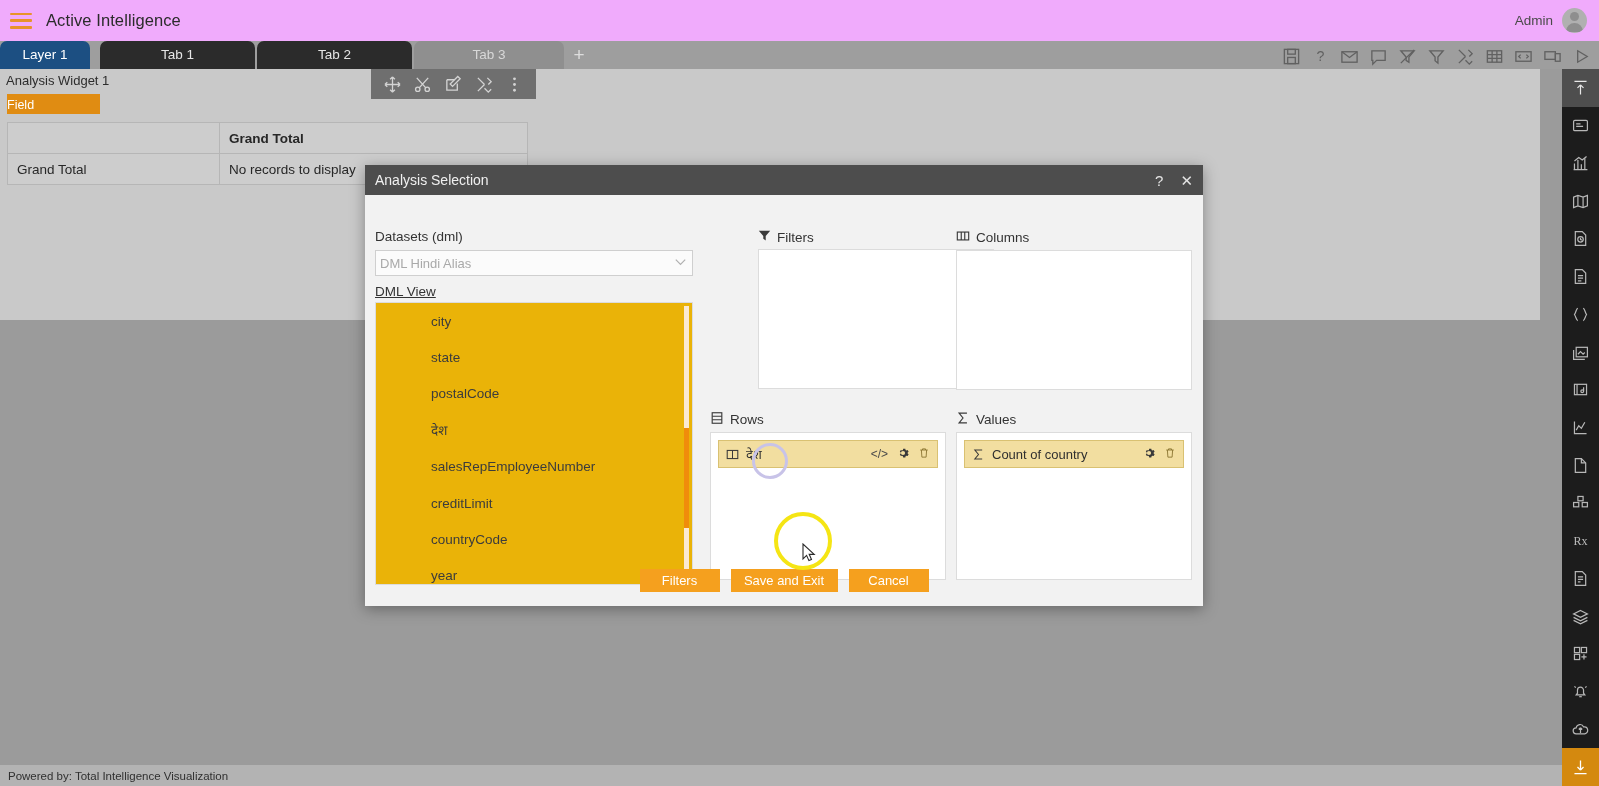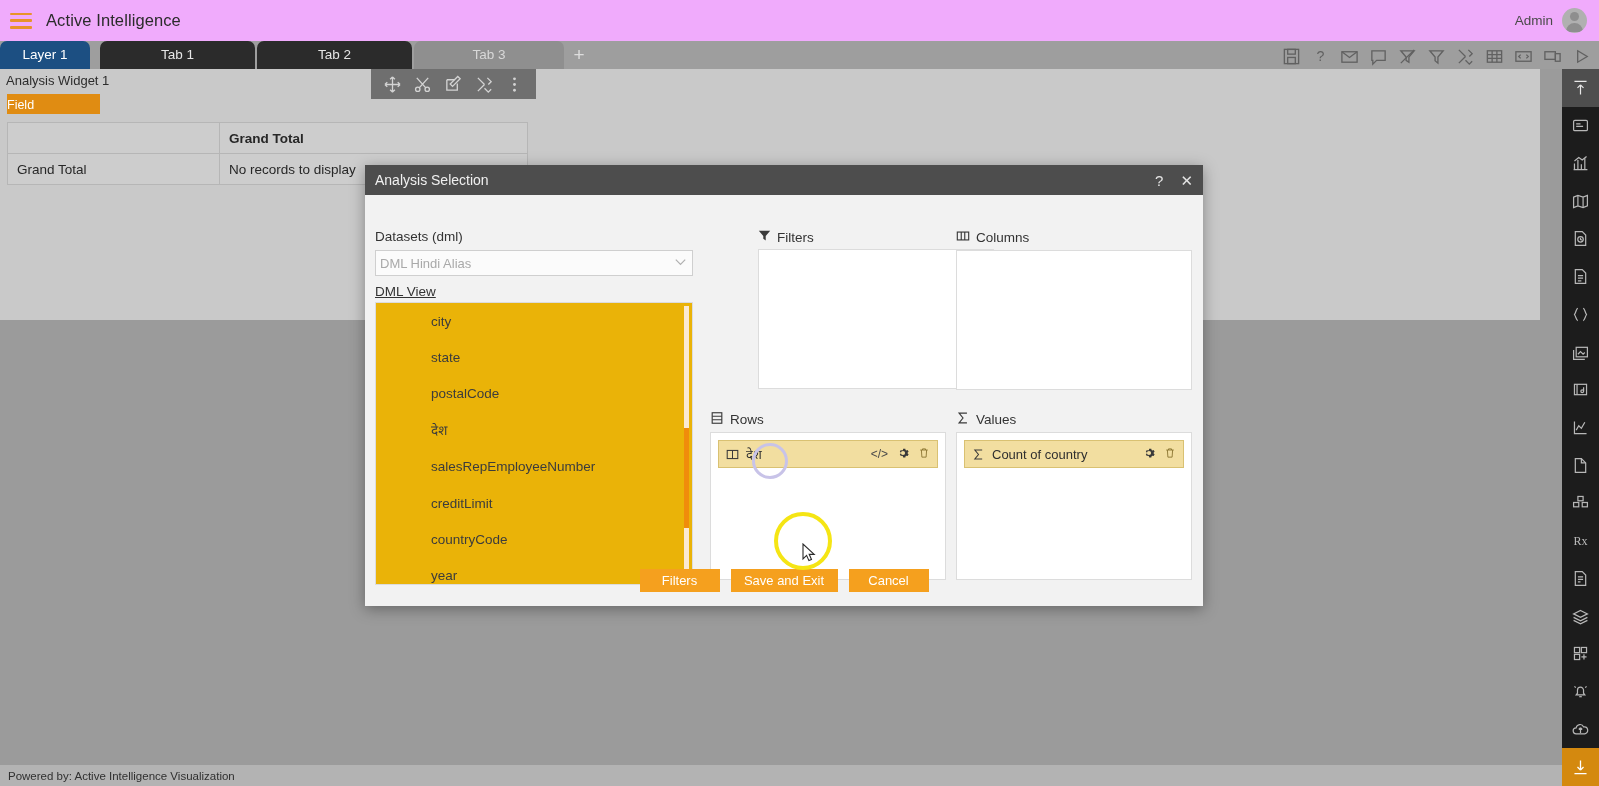--- a/index.html
+++ b/index.html
@@ -444,21 +444,21 @@
         </svg>
       </div>
     <div class="rs-item bottom-sel">
       <svg viewBox="0 0 22 22" width="19" height="19" fill="none" stroke="#ffffff" stroke-width="1.5">
         <path d="M11 3v11M11 14l-3.5-3.5M11 14l3.5-3.5M4 18h14"></path>
         </svg>
       </div>
   </div>
 
   <div class="footer">
-    <span>Powered by: Active Intelligence Visualization</span>
+    <span>Powered by: Total Intelligence Visualization</span>
   </div>
 
   <div class="modal">
     <div class="modal-head">
       <div class="modal-title">Analysis Selection</div>
       <div class="mh-right">
         <div class="mh-btn">?</div>
         <div class="mh-btn">✕</div>
       </div>
     </div>

